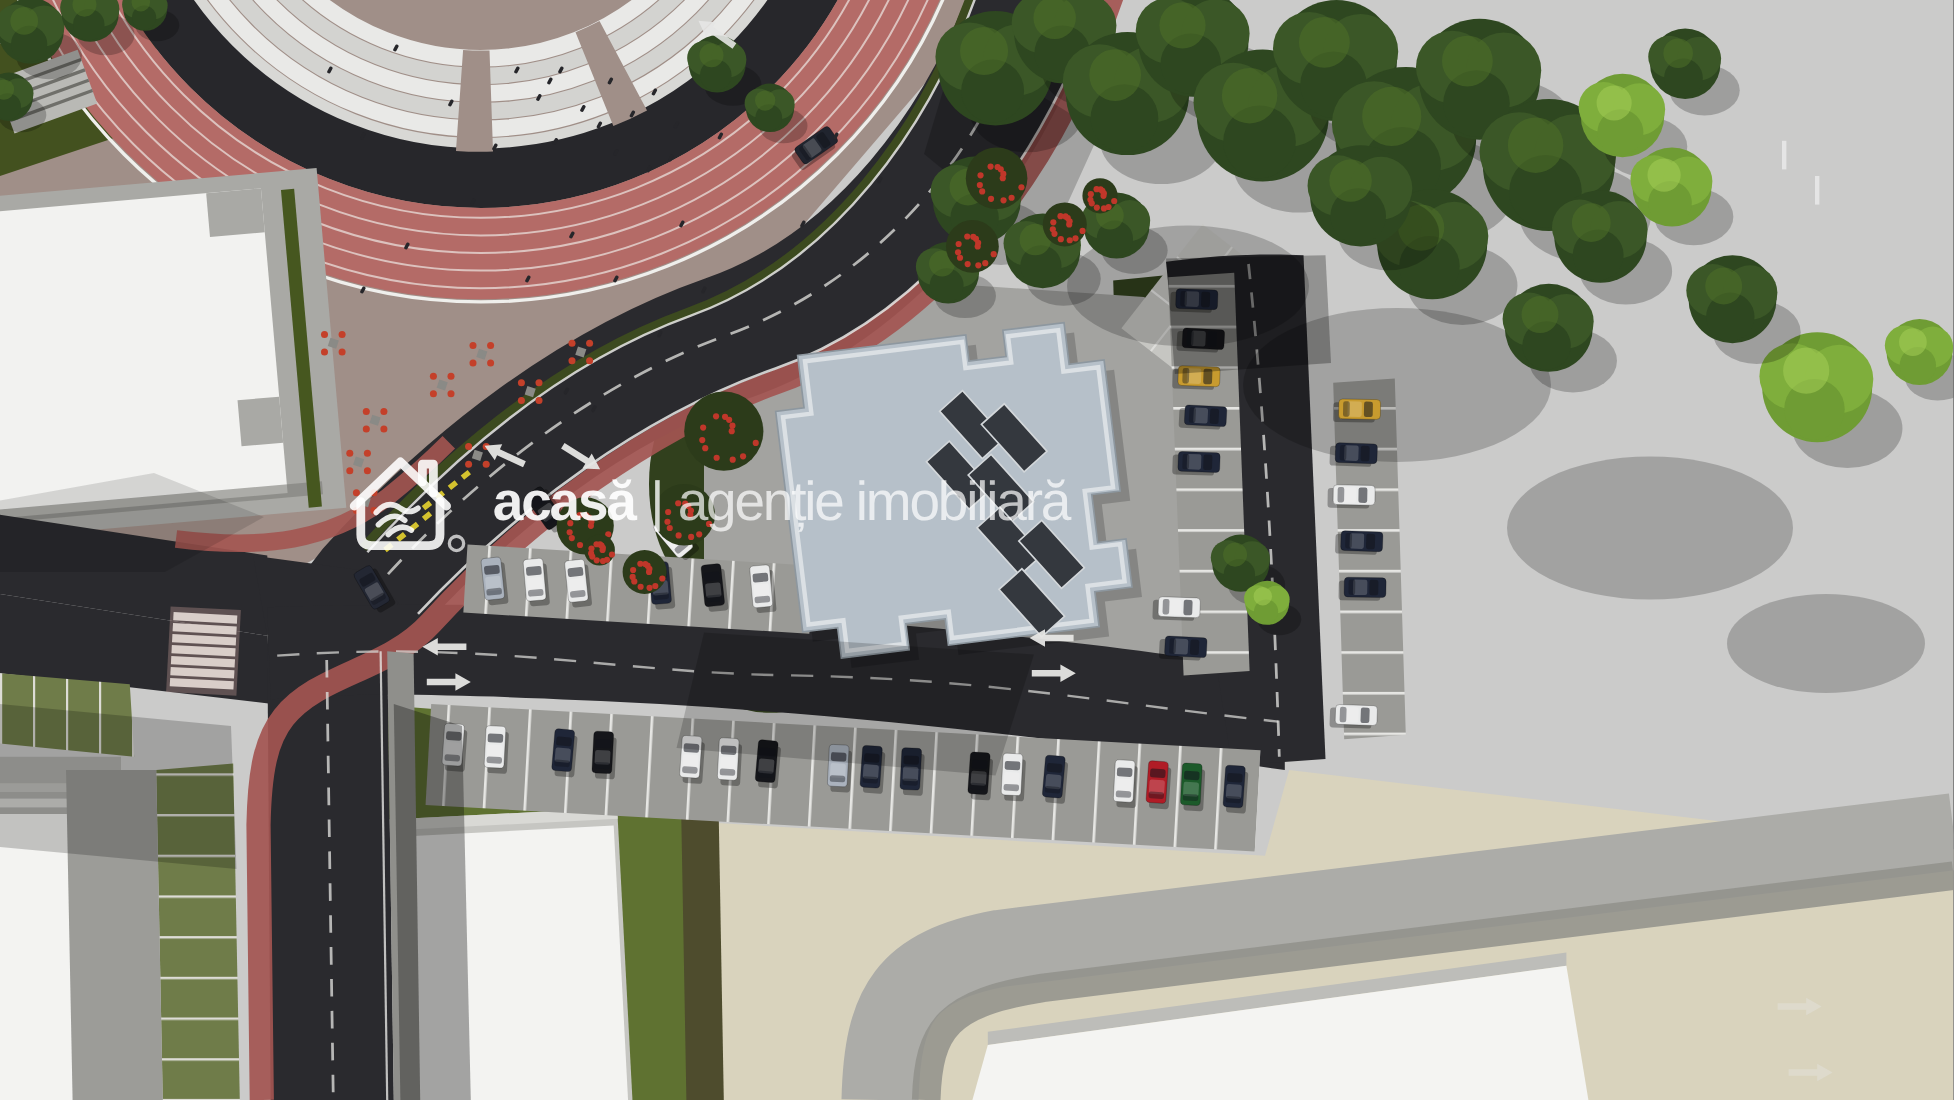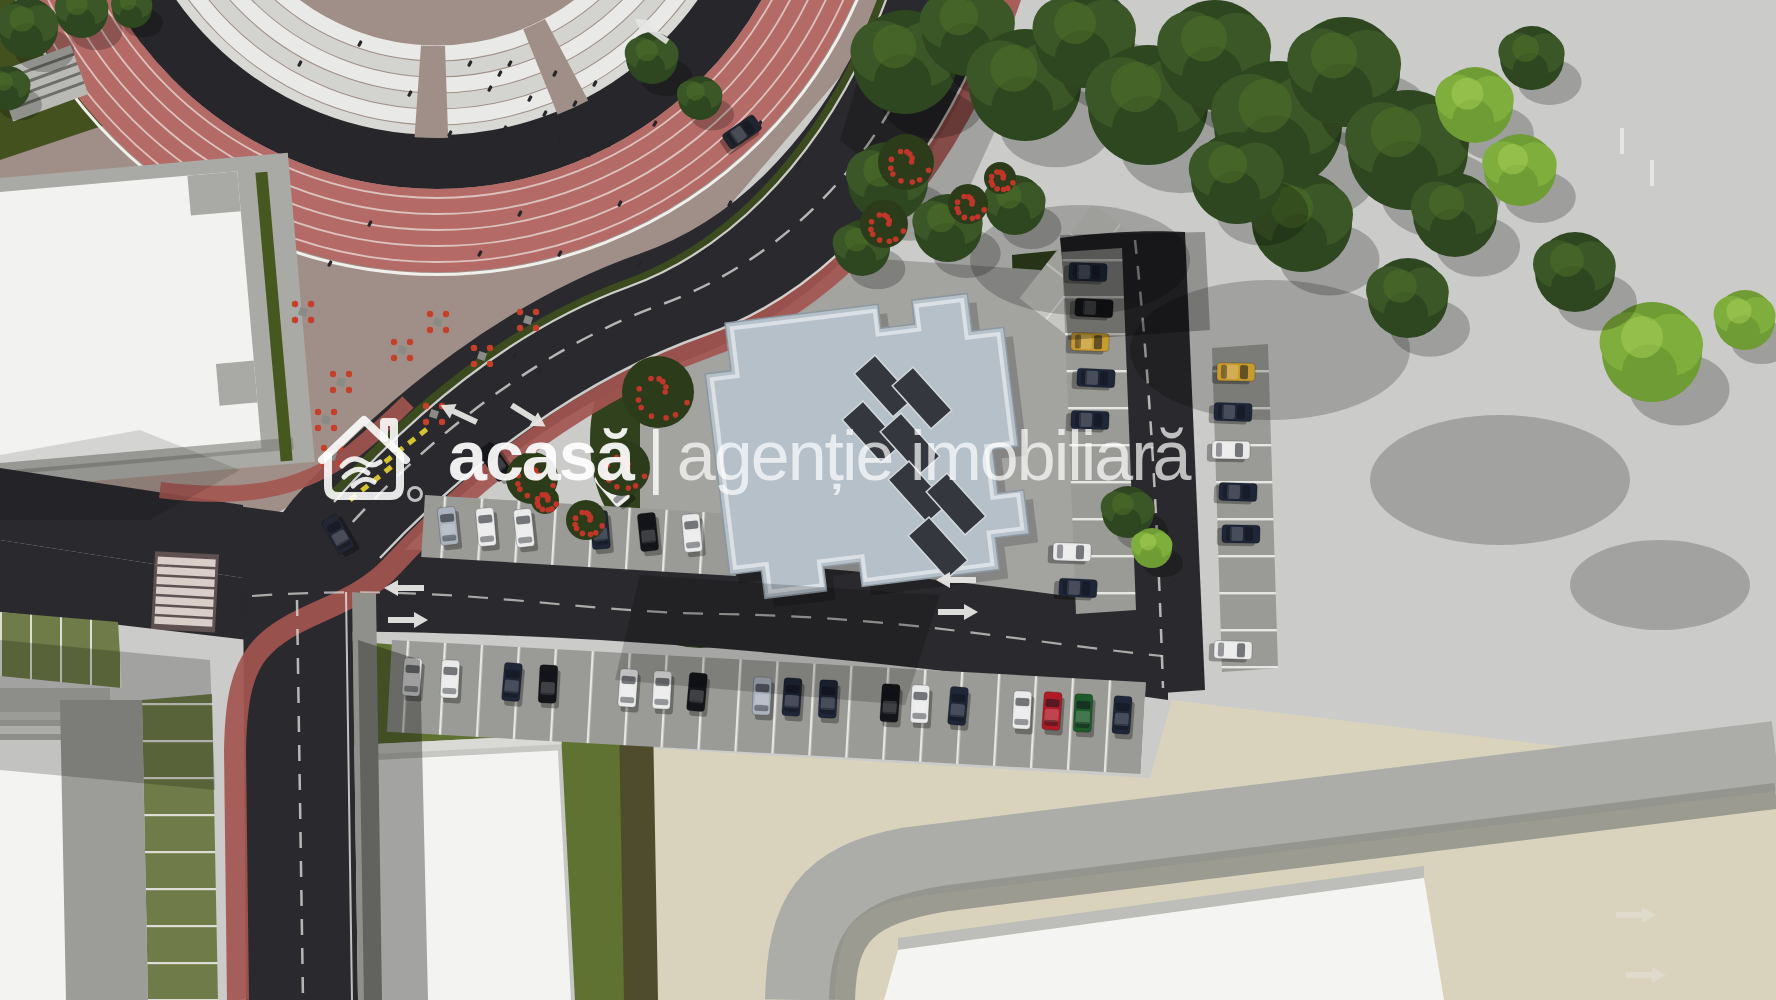--- a/index.html
+++ b/index.html
@@ -1,19 +1,19 @@
 <!DOCTYPE html>
 <html><head>
 <meta charset="utf-8">
 <style>
   html,body{margin:0;padding:0;background:#222;font-family:"Liberation Sans",sans-serif;}
   #stage{position:relative;width:1776px;height:1000px;overflow:hidden;background:#cbcbca;}
   #scene-svg{position:absolute;left:0;top:0;}
   #watermark{position:absolute;left:314px;top:398px;height:116px;display:flex;align-items:center;gap:24px;pointer-events:none;}
-  #watermark .wm-text{white-space:nowrap;font-size:70px;letter-spacing:-2px;line-height:1;}
+  #watermark .wm-text{white-space:nowrap;font-size:50px;letter-spacing:-2px;line-height:1;}
   #watermark .wm-brand{font-weight:700;color:rgba(255,255,255,0.92);}
   #watermark .wm-sep{font-weight:400;color:rgba(255,255,255,0.80);padding:0 14px;}
   #watermark .wm-tagline{font-weight:400;color:rgba(255,255,255,0.70);}
   .noselect{user-select:none;}
 </style>
 </head>
 <body>
 
 <div id="stage" class="noselect">
   <svg id="scene-svg" width="1776" height="1000" viewBox="0 0 1776 1000">

